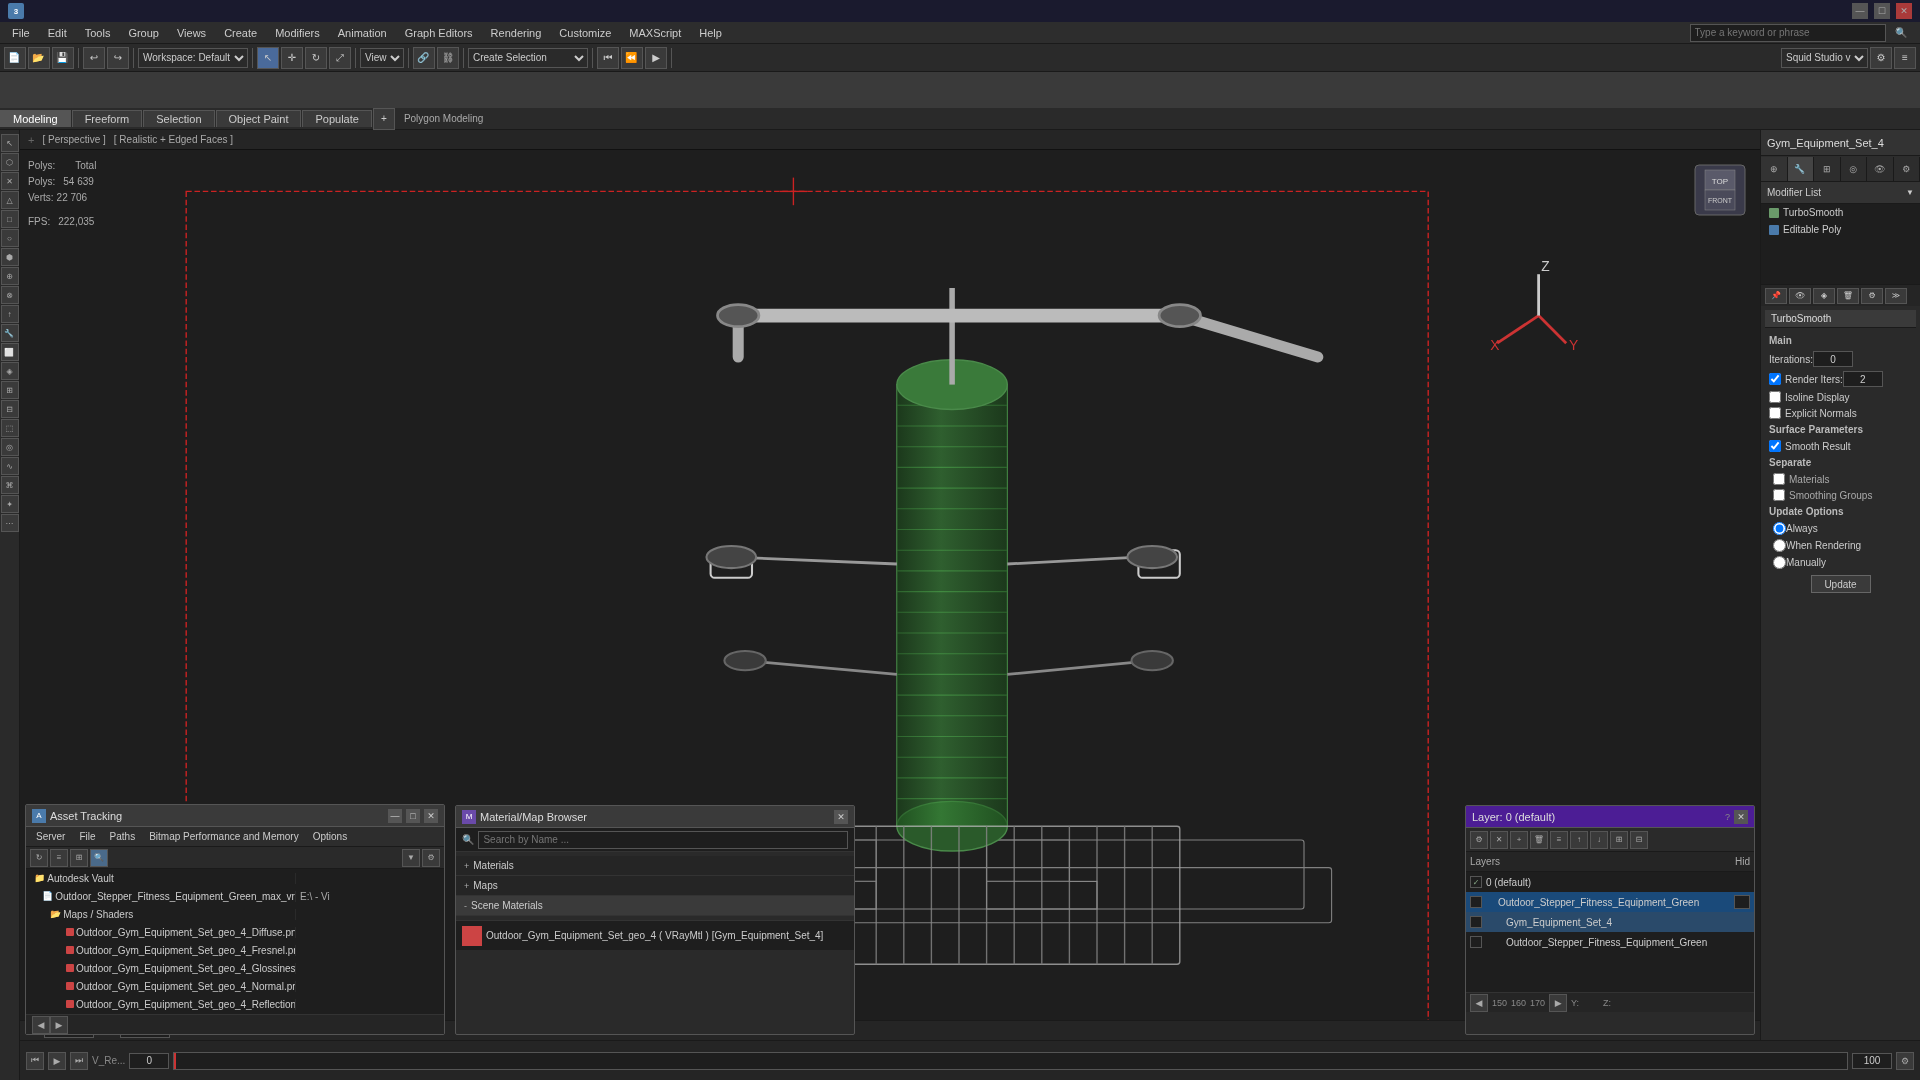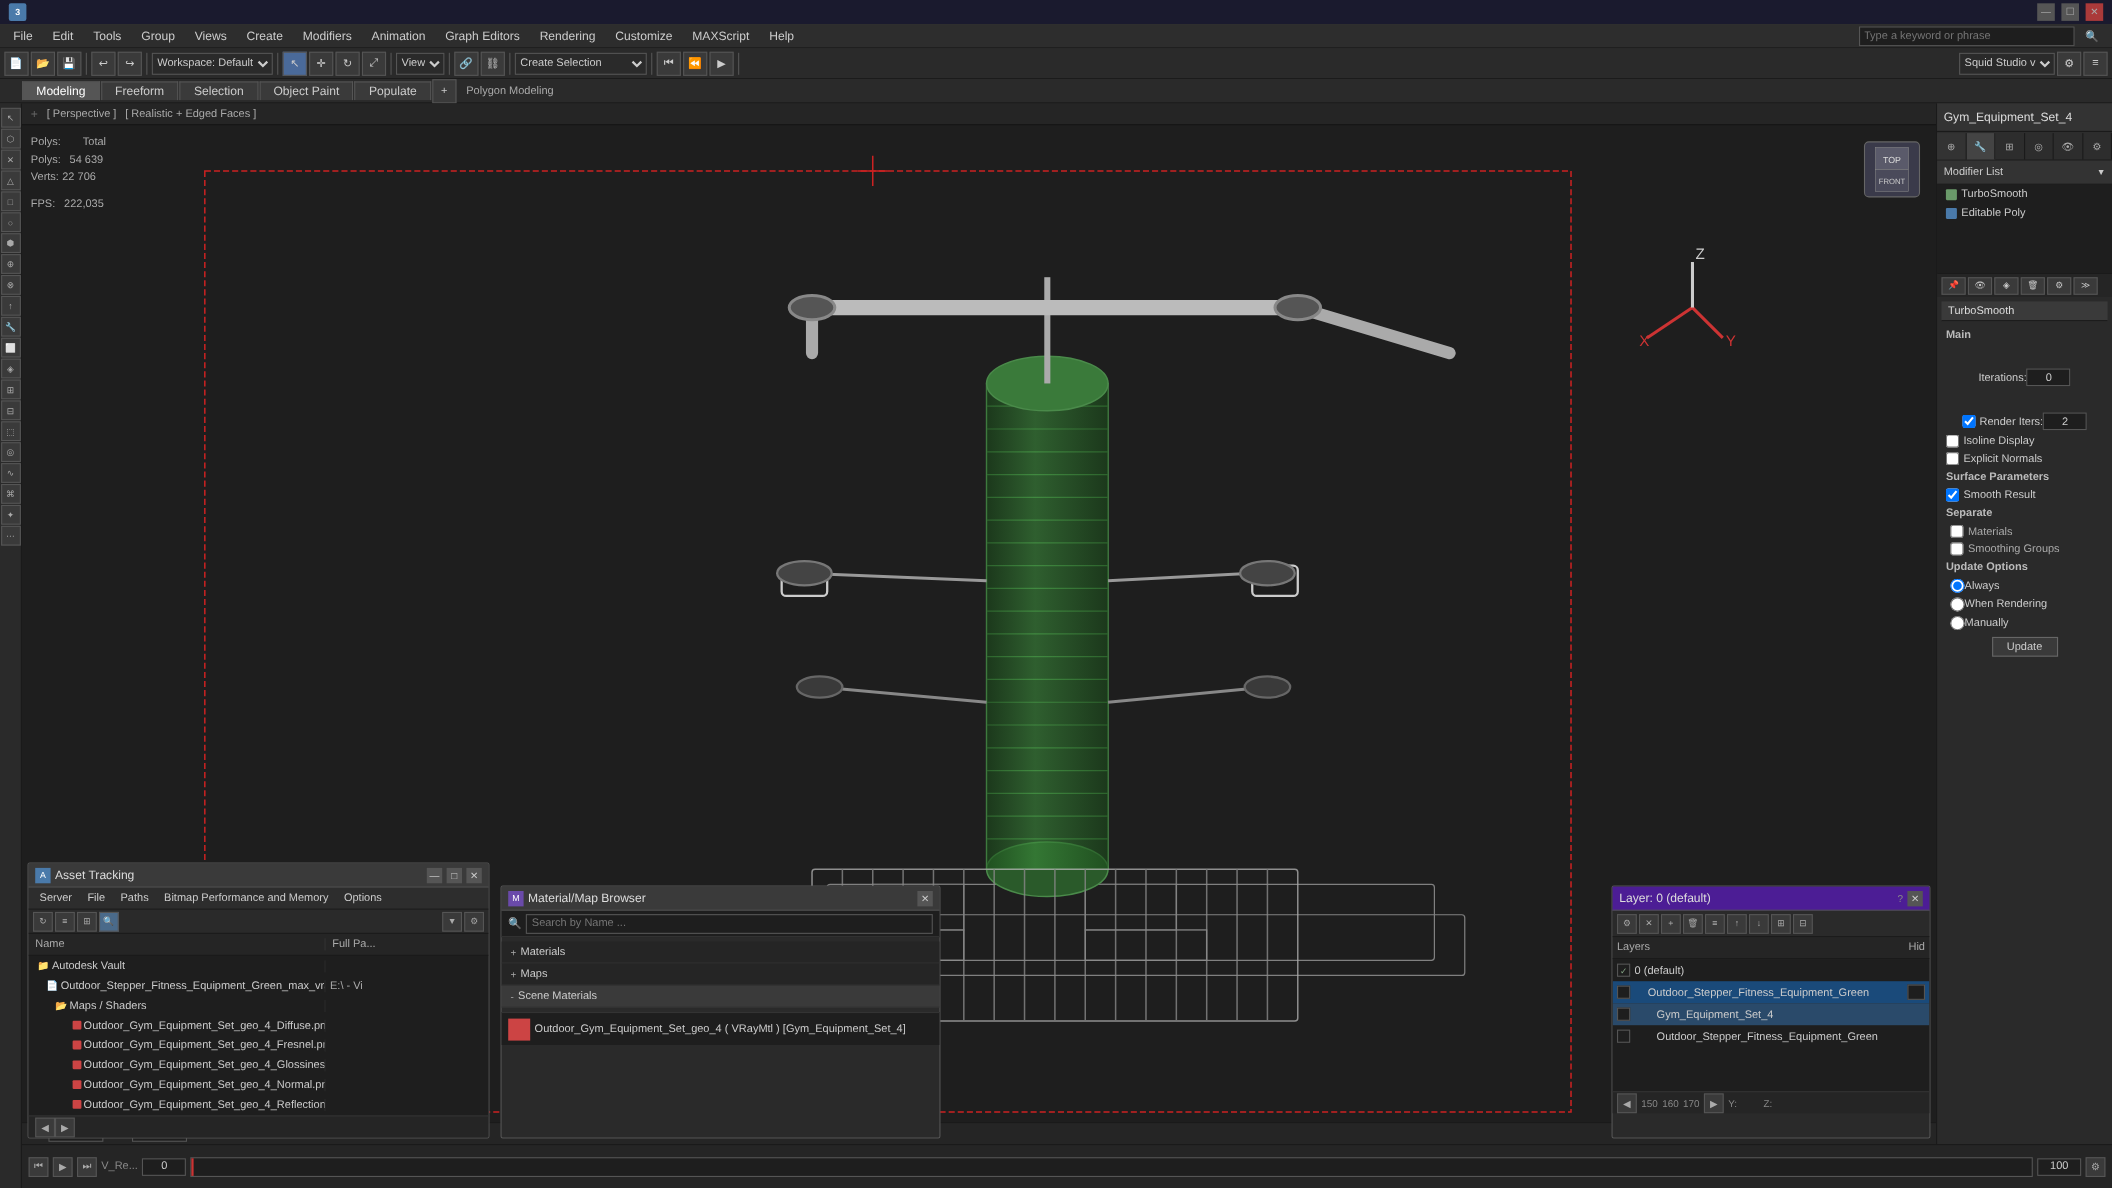--- a/index.html
+++ b/index.html
@@ -25,22 +25,23 @@
     #toolbar-1 {
       height: 28px; background: #2a2a2a; display: flex; align-items: center; padding: 0 4px; gap: 2px;
       border-bottom: 1px solid #1a1a1a;
     }
     .tb-btn { height: 22px; min-width: 22px; background: #3a3a3a; border: 1px solid #555; color: #ccc; font-size: 10px; cursor: pointer; display: flex; align-items: center; justify-content: center; padding: 0 3px; }
     .tb-separator { width: 1px; height: 20px; background: #555; margin: 0 2px; }
     .tb-select { height: 20px; background: #2a2a2a; border: 1px solid #555; color: #ccc; font-size: 10px; }
 
     
     #modeling-tabs {
-      height: 22px; background: #2a2a2a; display: flex; align-items: center; padding: 0 20px; gap: 1px;
+      height: 22px; background: #2a2a2a; display: flex; align-items: center; padding: 0 0; gap: 1px;
       border-bottom: 1px solid #1a1a1a;
+      margin-top: 36px;
     }
     .mod-tab { padding: 2px 12px; color: #ccc; cursor: pointer; font-size: 11px; background: #3a3a3a; border: 1px solid #555; border-bottom: none; }
     .mod-tab.active { background: #555; color: #fff; }
     .polygon-label { color: #aaa; font-size: 10px; padding: 2px 8px; }
 
     
     #main-layout {
       display: flex; height: calc(1080px - 22px - 22px - 28px - 22px);
     }
 
@@ -84,21 +85,21 @@
     .rp-tab { flex: 1; height: 24px; display: flex; align-items: center; justify-content: center; font-size: 9px; cursor: pointer; border-right: 1px solid #1a1a1a; color: #aaa; }
     .rp-tab.active { background: #3a3a3a; color: #fff; }
     #modifier-list-header {
       height: 22px; background: #333; display: flex; align-items: center; padding: 0 6px; font-size: 10px; color: #ccc; justify-content: space-between; border-bottom: 1px solid #1a1a1a;
     }
     #modifier-list { background: #1e1e1e; flex: 0 0 80px; }
     .modifier-item { padding: 3px 8px; font-size: 10px; color: #ccc; cursor: pointer; display: flex; align-items: center; gap: 4px; }
 
     #rp-turbsmooth-section { background: #2a2a2a; padding: 4px; }
     .rp-section-header { background: #3a3a3a; padding: 3px 6px; font-size: 10px; color: #ddd; border-bottom: 1px solid #1a1a1a; margin-bottom: 4px; }
-    .rp-field-row { display: flex; align-items: center; justify-content: center; padding: 2px 4px; font-size: 10px; color: #ccc; margin-top: 20px; }
+    .rp-field-row { display: flex; align-items: center; justify-content: flex-start; padding: 2px 4px; font-size: 10px; color: #ccc; }
     .rp-input { width: 40px; height: 16px; background: #1e1e1e; border: 1px solid #555; color: #ccc; font-size: 10px; text-align: center; }
     .rp-checkbox { width: 12px; height: 12px; margin-right: 4px; }
     .rp-section-label { padding: 3px 4px; font-size: 10px; color: #bbb; font-weight: bold; }
     .rp-check-row { display: flex; align-items: center; padding: 2px 4px; font-size: 10px; color: #ccc; }
     .rp-sub-check-row { display: flex; align-items: center; padding: 2px 8px; font-size: 10px; color: #aaa; }
     .rp-radio-row { display: flex; align-items: center; padding: 2px 8px; font-size: 10px; color: #ccc; }
     .rp-update-btn { margin: 4px auto; display: block; width: 60px; height: 18px; background: #3a3a3a; border: 1px solid #666; color: #ccc; font-size: 10px; cursor: pointer; }
 
     
     #asset-tracking {
@@ -608,24 +609,20 @@
   </div>
   <div id="at-toolbar">
     <div class="at-tb-btn">↻</div>
     <div class="at-tb-btn">≡</div>
     <div class="at-tb-btn">⊞</div>
     <div class="at-tb-btn" style="background:#4a6a8a;">🔍</div>
     <div style="flex:1;"></div>
     <div class="at-tb-btn">▼</div>
     <div class="at-tb-btn">⚙</div>
   </div>
-  <div id="at-header-row">
-    <div class="at-col-name">Name</div>
-    <div class="at-col-path">Full Pa...</div>
-  </div>
   <div id="at-tree">
     <div class="at-row">
       <div class="at-row-name tree-indent1">
         <span class="icon-folder">📁</span>
         <span>Autodesk Vault</span>
       </div>
       <div class="at-row-path"></div>
     </div>
     <div class="at-row">
       <div class="at-row-name tree-indent2">

